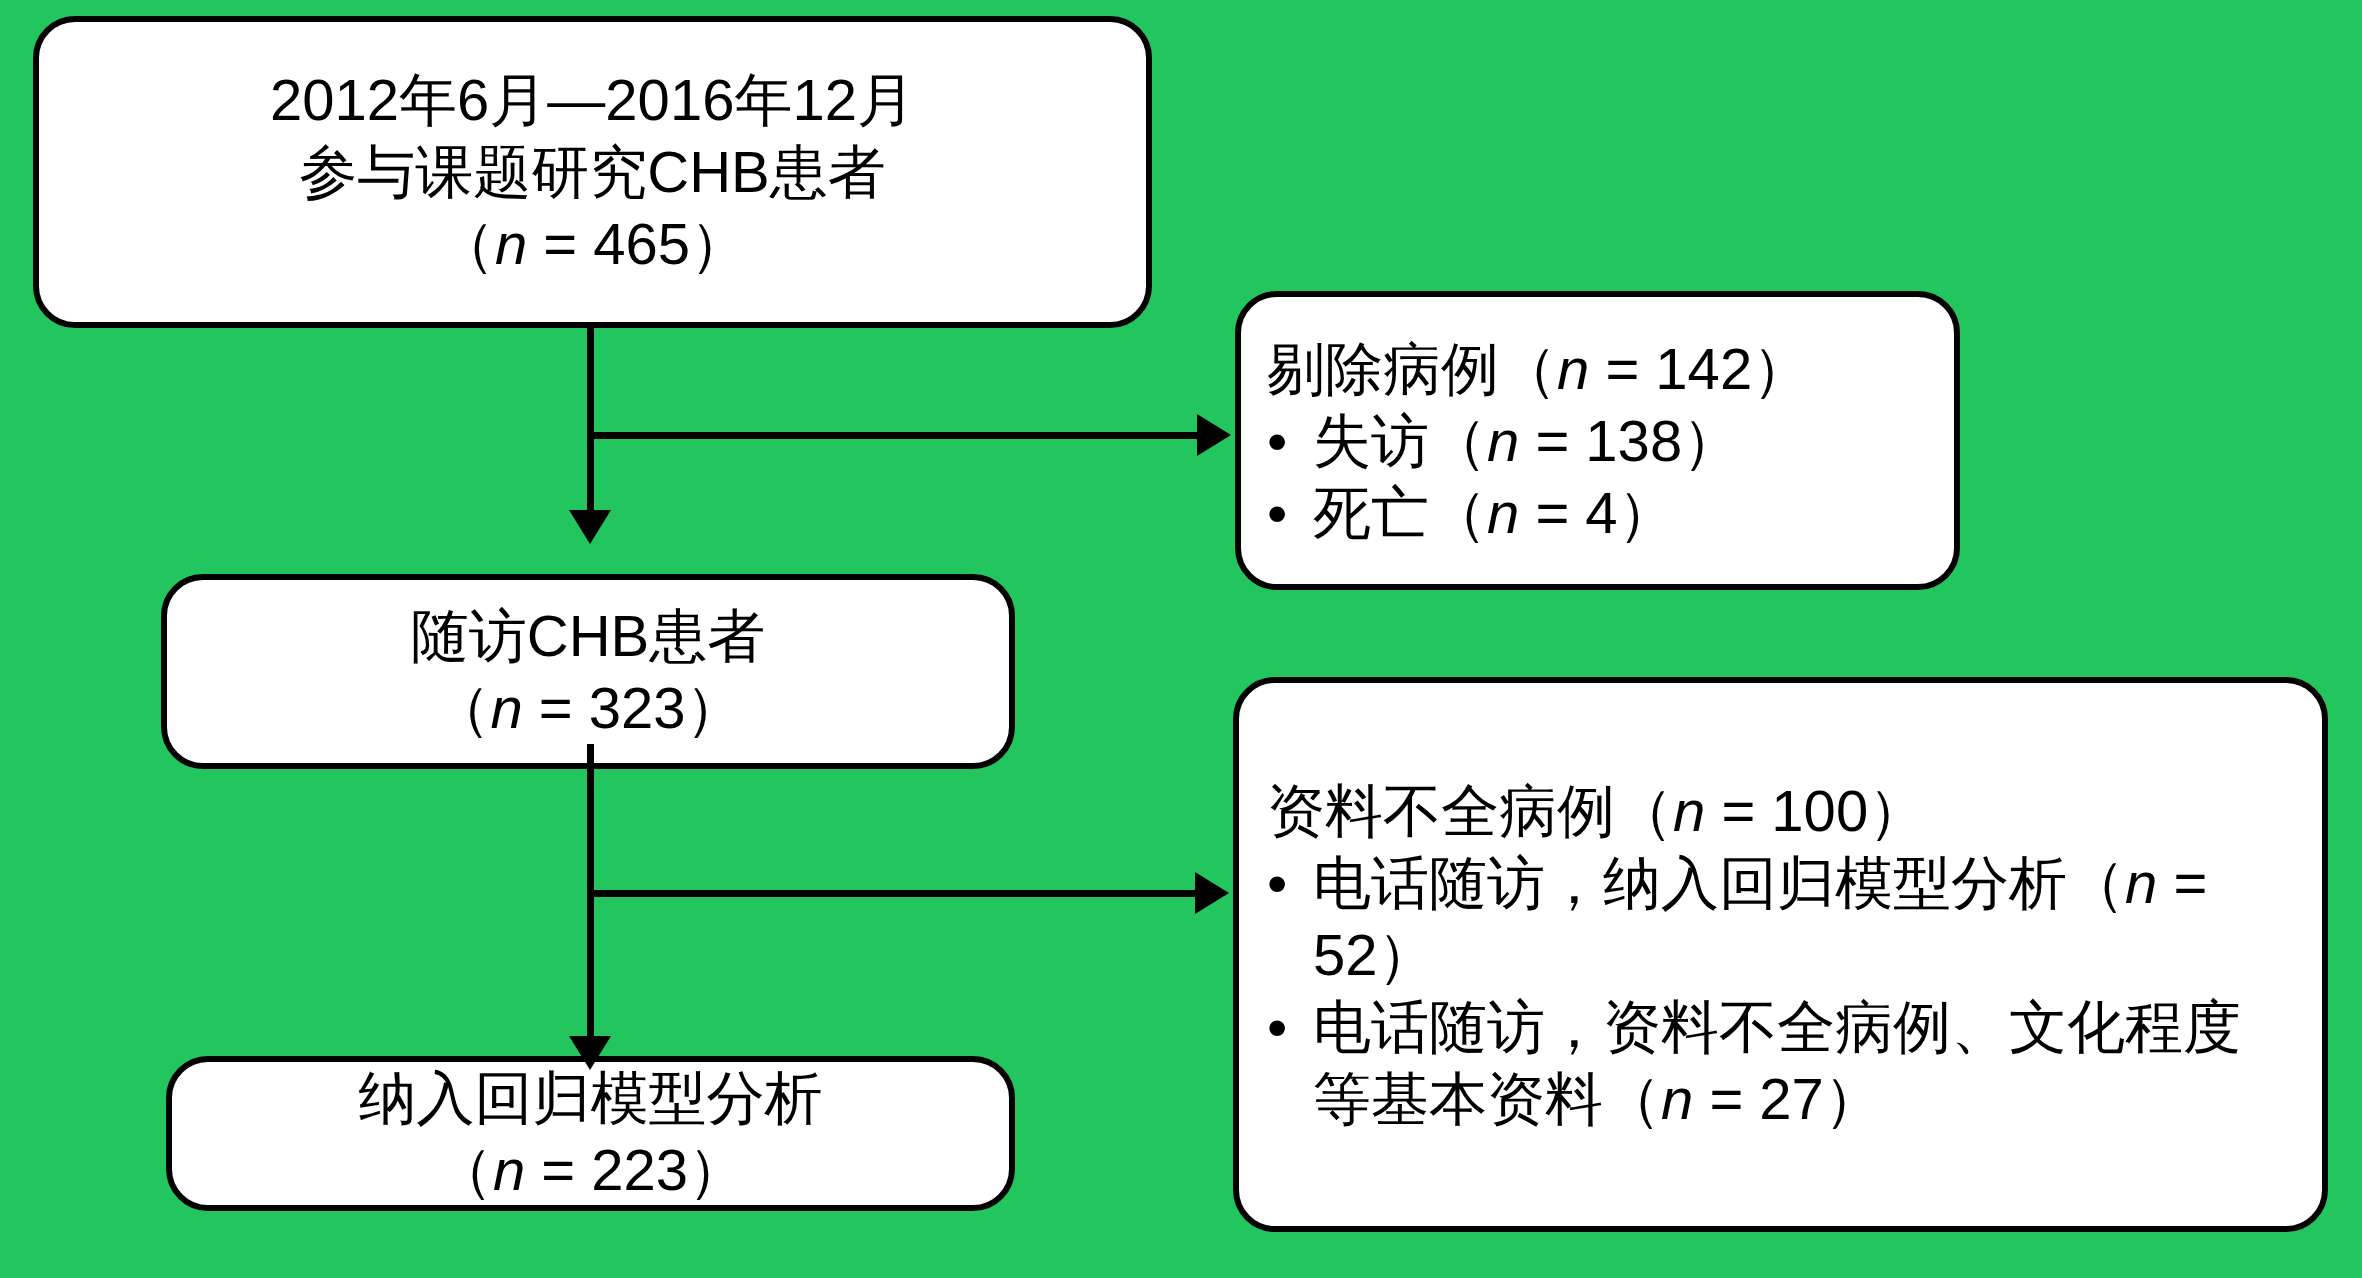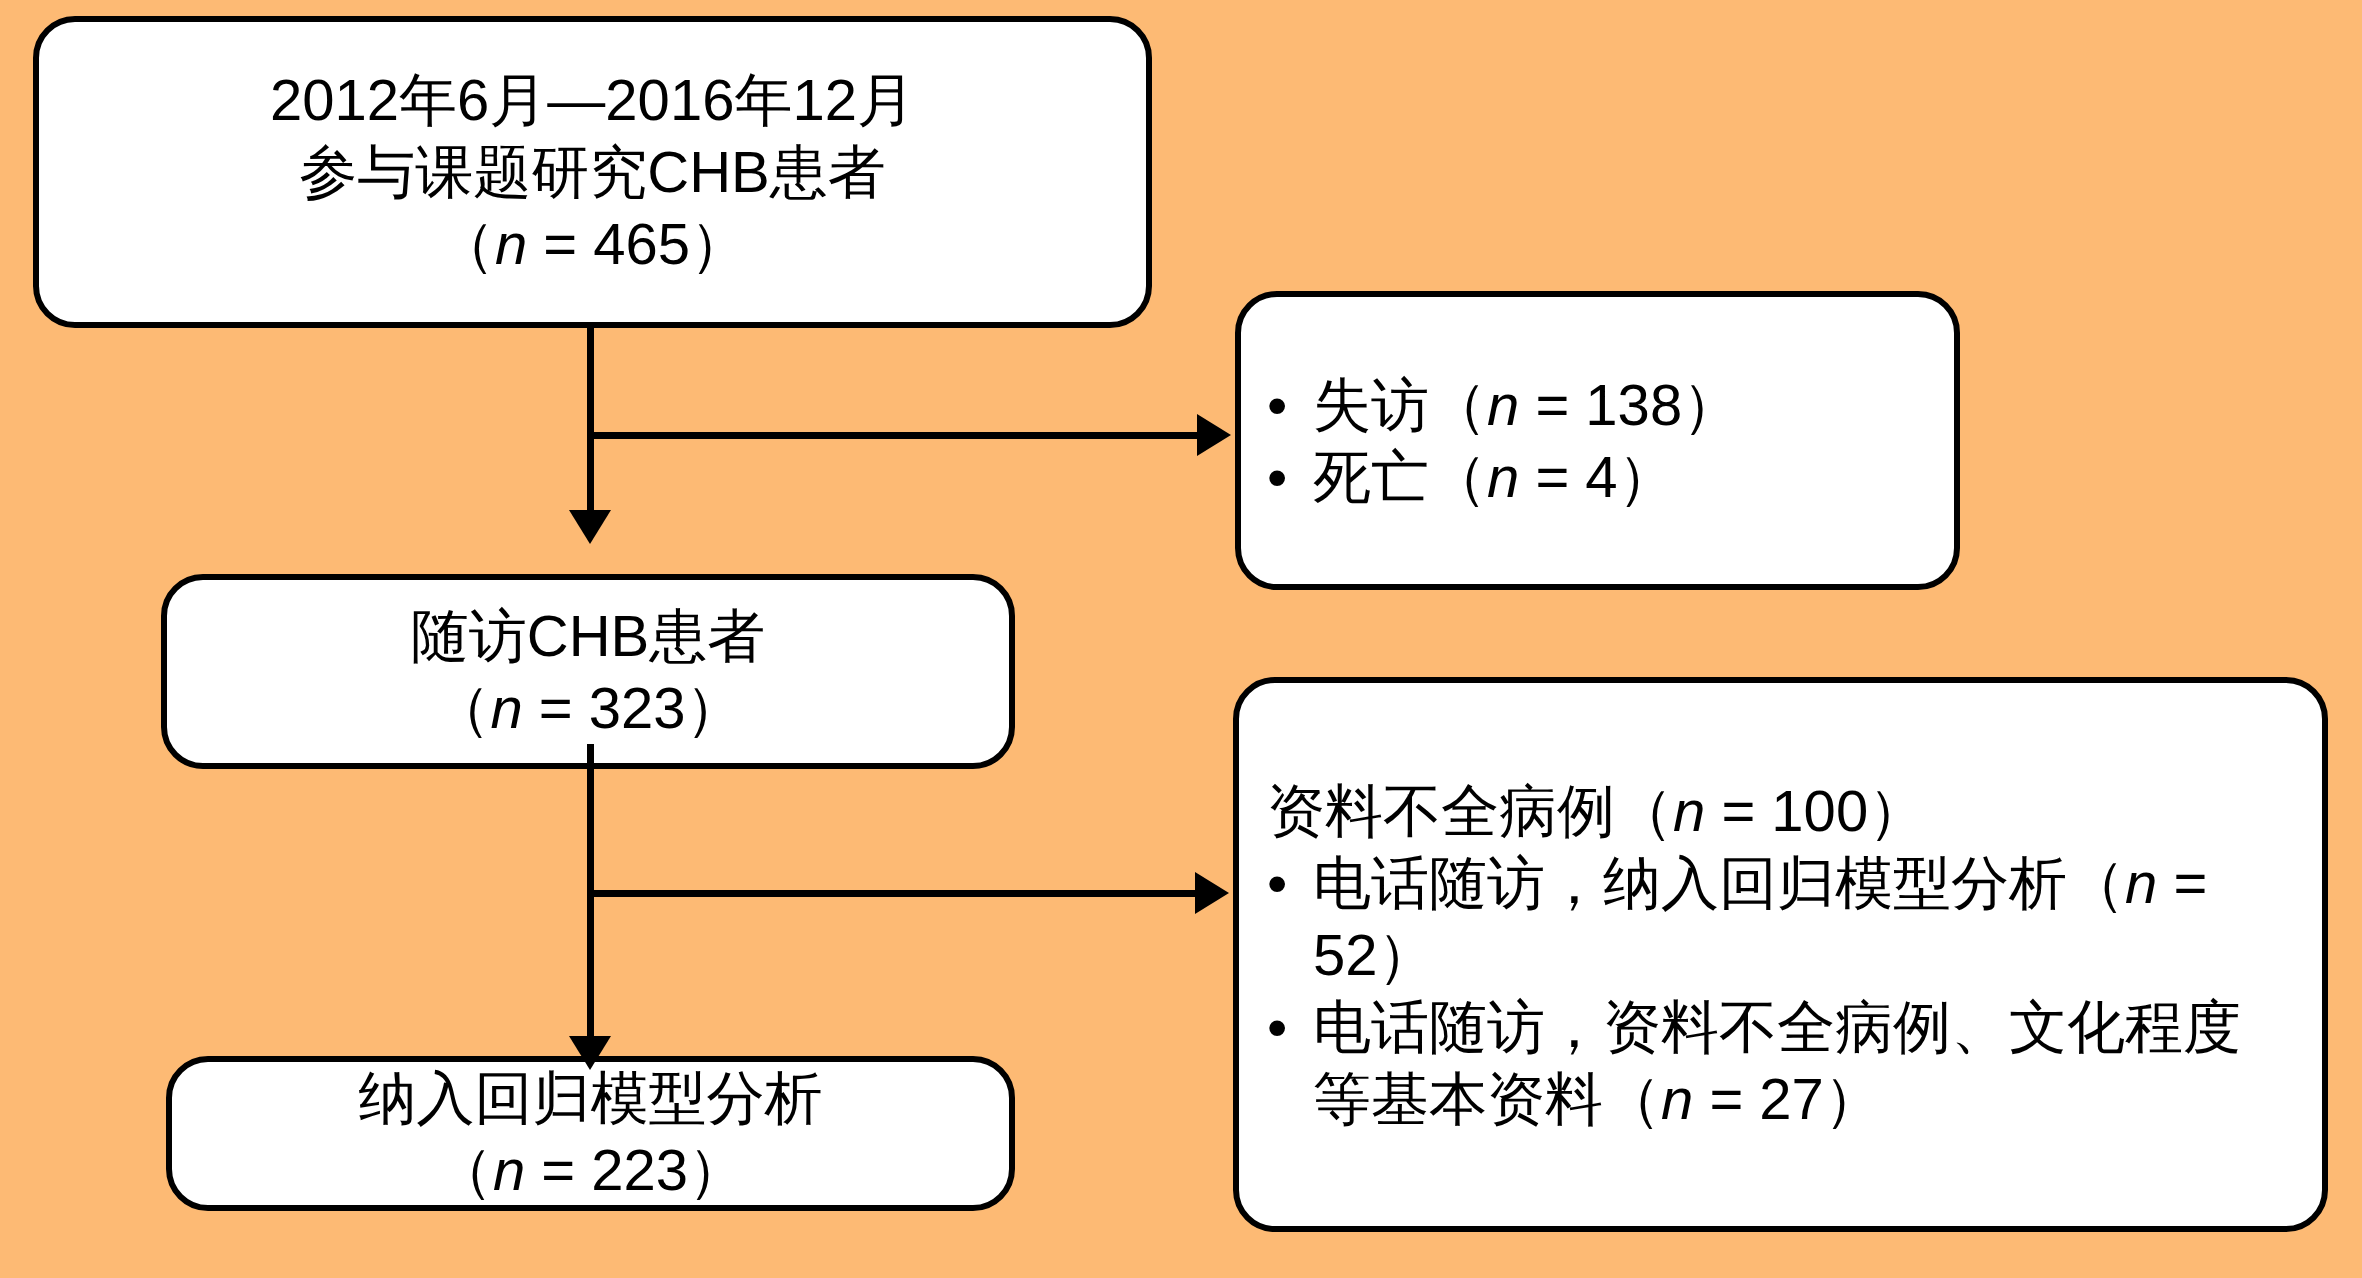--- a/index.html
+++ b/index.html
@@ -4,21 +4,21 @@
 <style>
   html, body {
     margin: 0;
     padding: 0;
     background: #ffffff;
   }
   #canvas {
     position: relative;
     width: 2362px;
     height: 1278px;
-    background: #fdba74;
+    background: #22c55e;
     overflow: hidden;
     font-family: "Liberation Sans", "DejaVu Sans", sans-serif;
     color: #000000;
   }
   .flow-box {
     position: absolute;
     box-sizing: border-box;
     border: 6px solid #000000;
     border-radius: 42px;
     background: #ffffff;
@@ -134,20 +134,23 @@
   </div>
 
   <div class="flow-box centered" id="box-analyzed">
     <div class="line">纳入回归模型分析</div>
     <div class="line">
       <span>（</span><span class="nvar">n</span><span> = 223</span><span>）</span>
     </div>
   </div>
 
   <div class="flow-box listbox" id="box-excluded">
+    <div class="head-line">
+      <span>剔除病例（</span><span class="nvar">n</span><span> = 142</span><span>）</span>
+    </div>
 
     <div class="bullet-row">
       <span class="bullet-dot">•</span>
       <span class="bullet-text"><span>失访（</span><span class="nvar">n</span><span> = 138</span><span>）</span>
       </span>
     </div>
 
     <div class="bullet-row">
       <span class="bullet-dot">•</span>
       <span class="bullet-text"><span>死亡（</span><span class="nvar">n</span><span> = 4</span><span>）</span>

